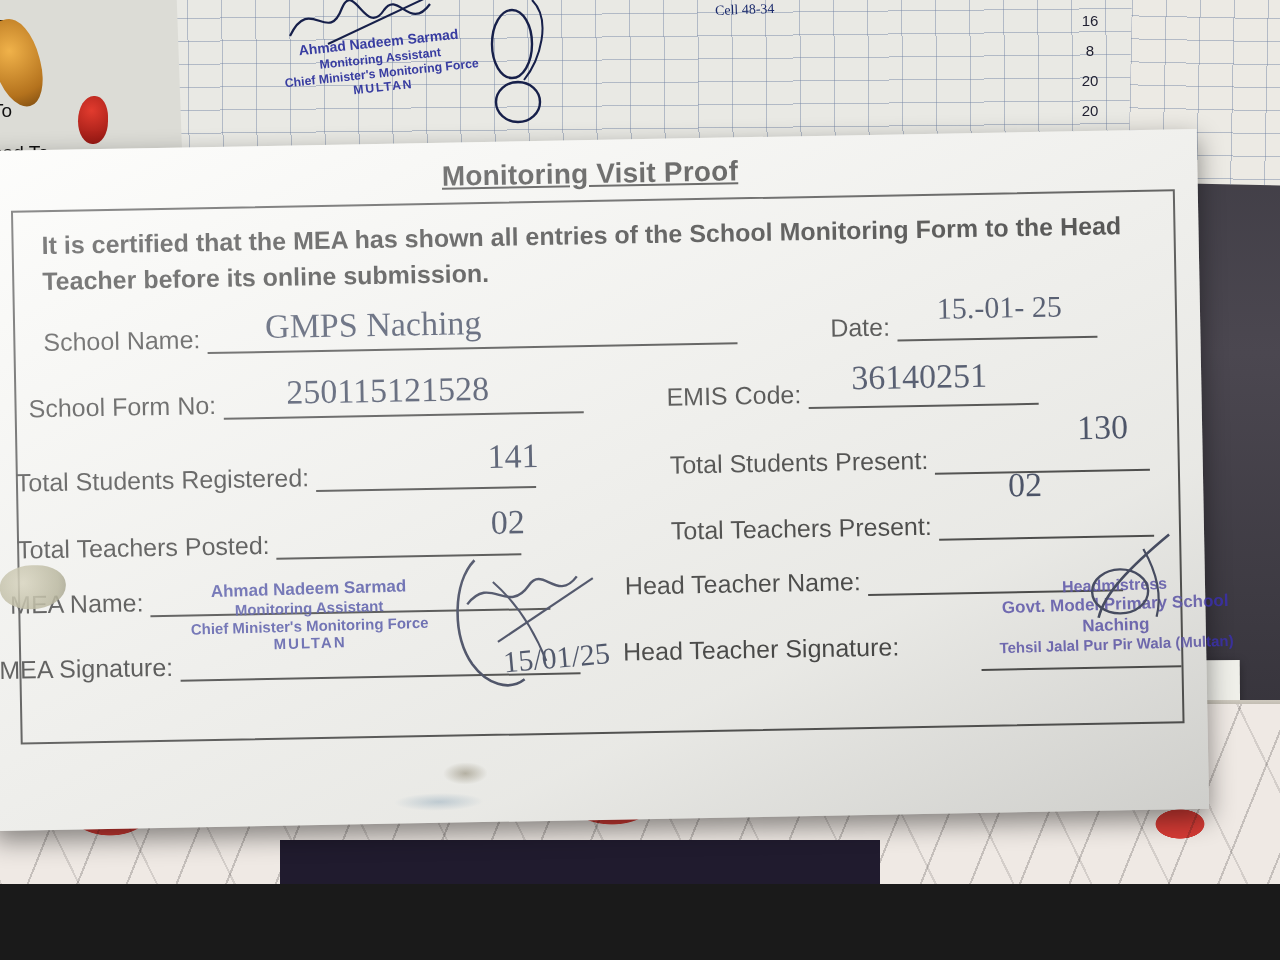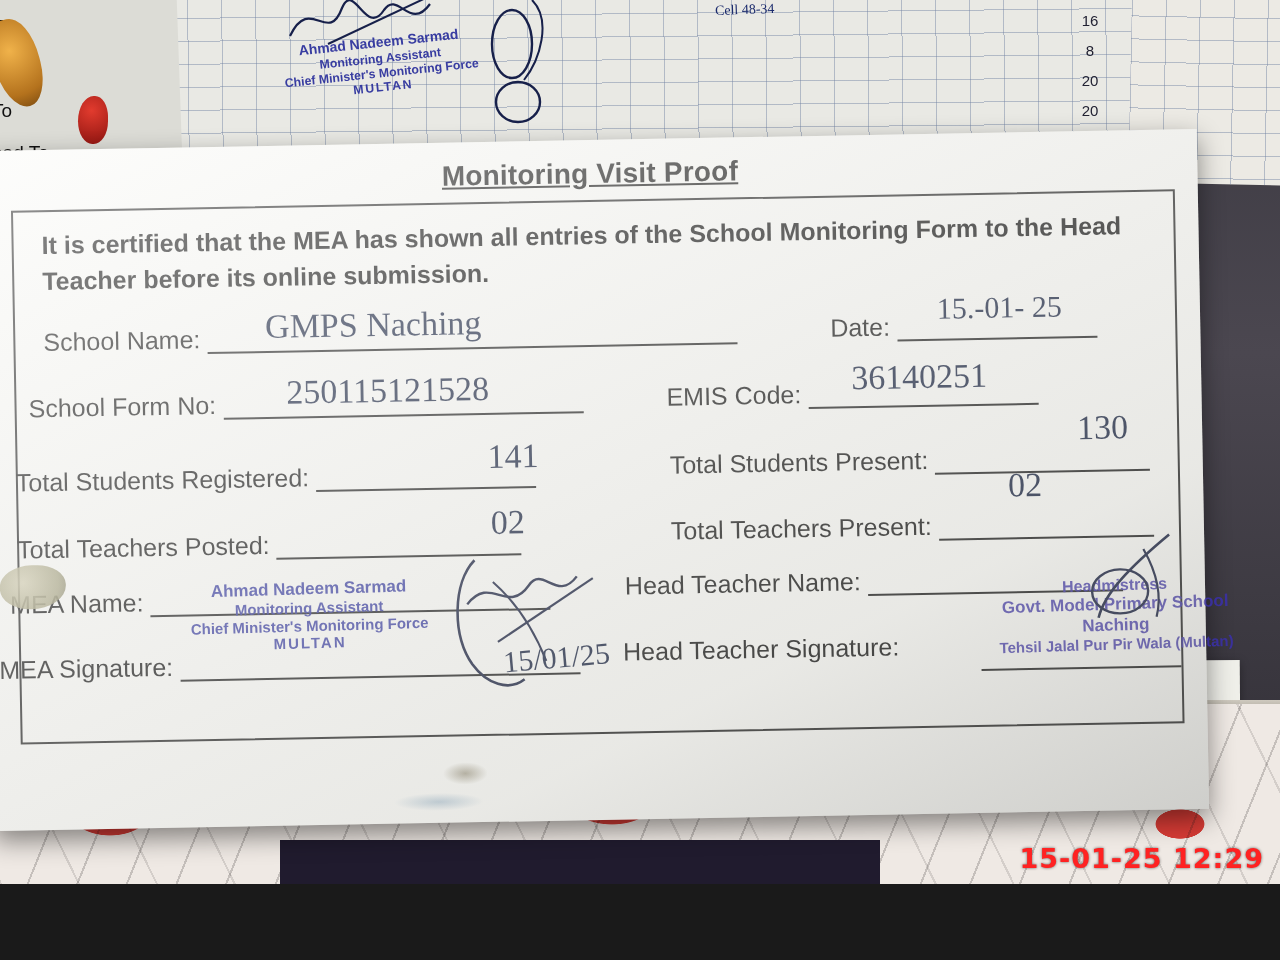--- a/index.html
+++ b/index.html
@@ -375,14 +375,13 @@
       <path d="M84,24 C96,46 102,70 96,92" stroke="#141c3c" stroke-width="2.2" fill="none"></path>
     </svg>
 
     <div class="mold"></div>
     <div class="smudge"></div>
     <div class="smudge2"></div>
 
     <div class="sheet-shade"></div>
   </div>
 
-  <div class="timestamp">15-01-25  12:29</div>
 </div>
 
 </body></html>

